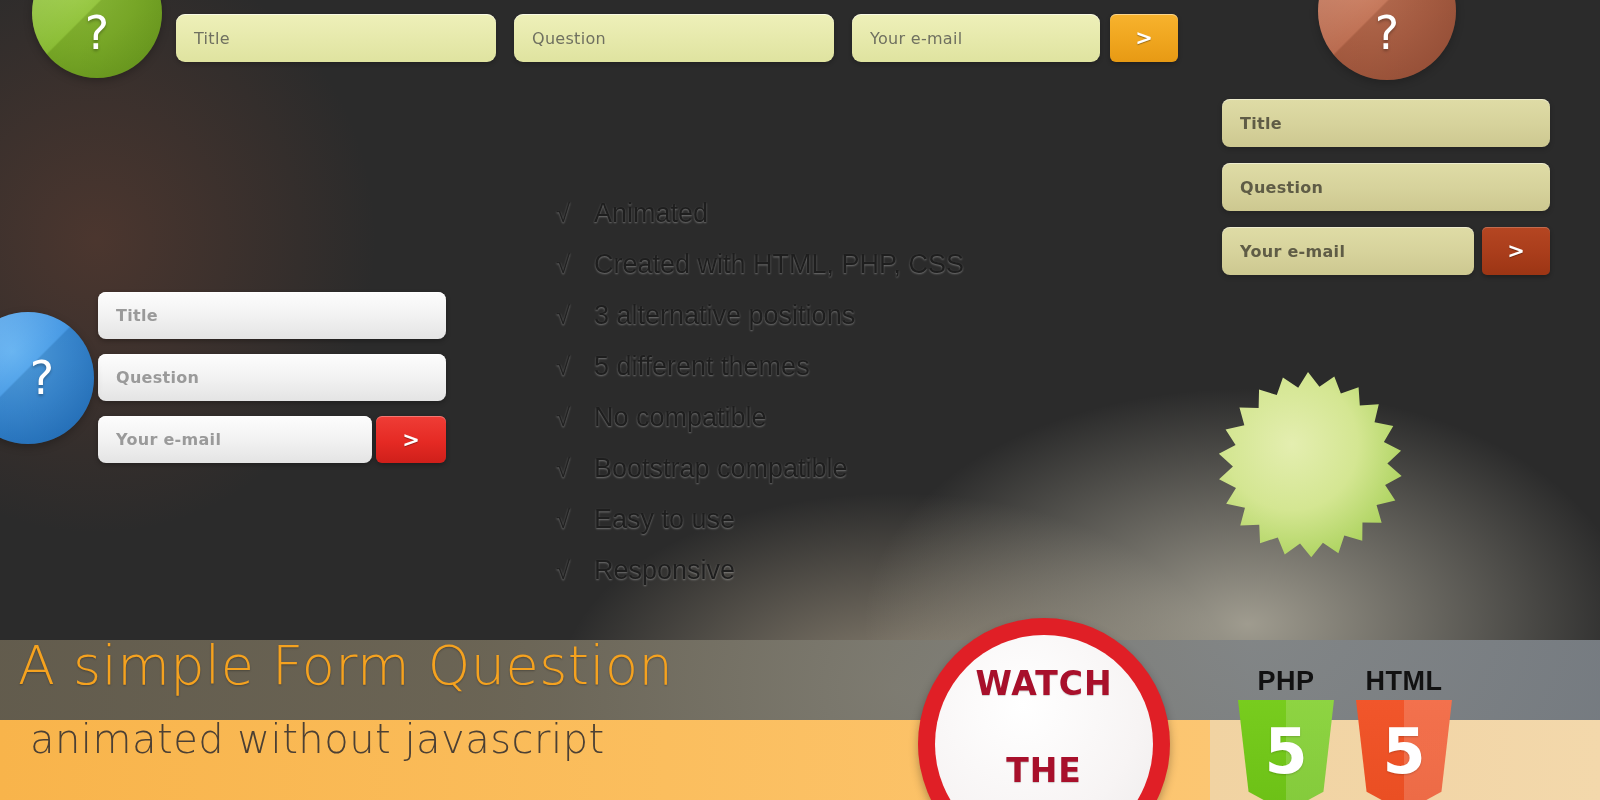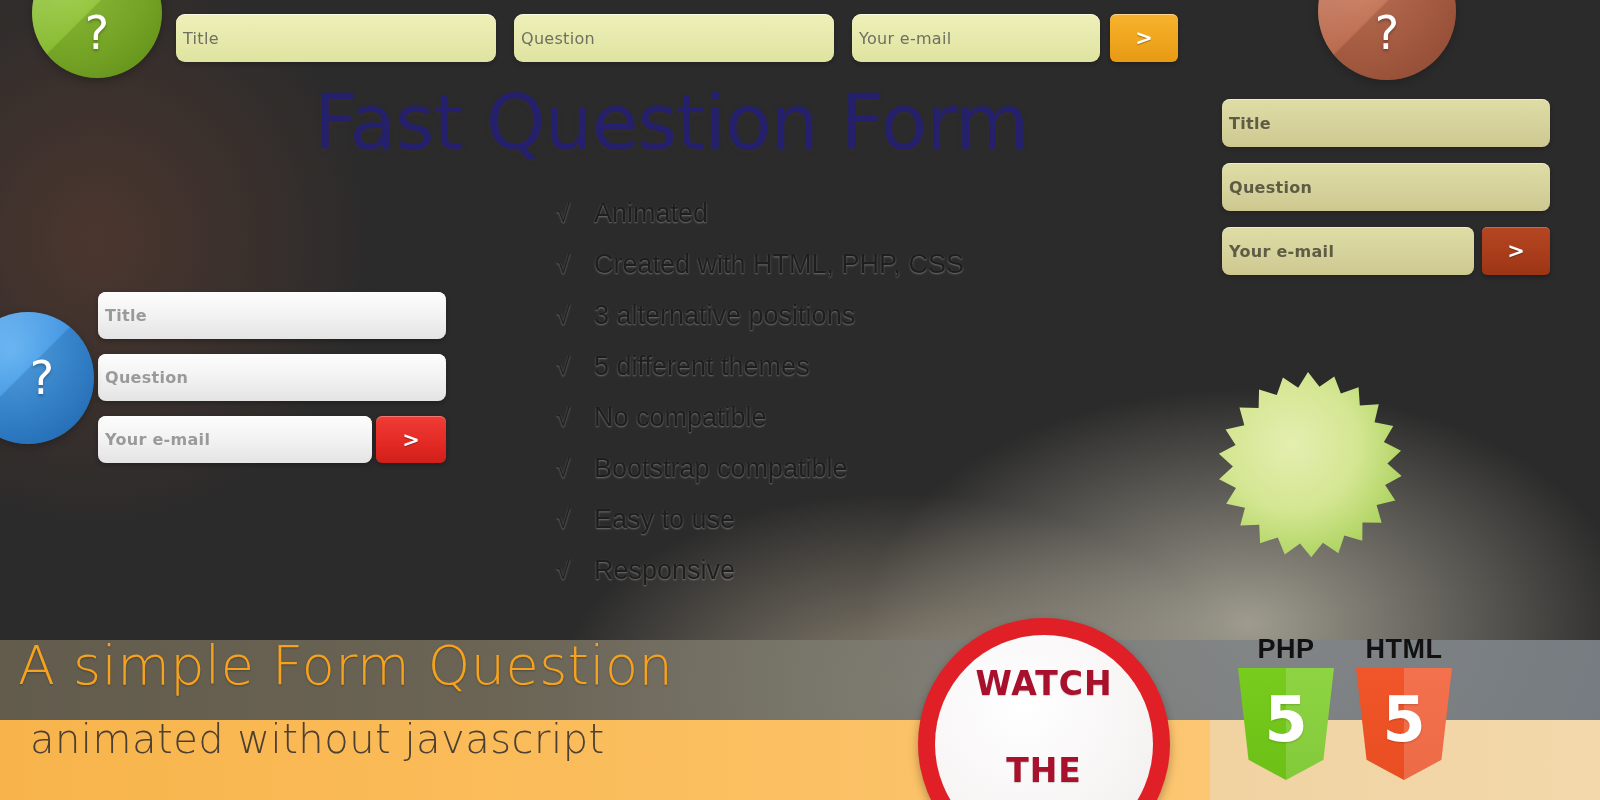--- a/index.html
+++ b/index.html
@@ -46,21 +46,21 @@
       radial-gradient(ellipse 520px 300px at 56% 86%, rgba(255,235,200,0.45) 0%, rgba(255,235,200,0) 65%),
       radial-gradient(ellipse 400px 420px at 6% 30%, rgba(150,80,55,0.30) 0%, rgba(150,80,55,0) 70%);
   }
 
   
   .field {
     position: absolute;
     display: flex;
     align-items: center;
     border-radius: 7px;
-    padding: 0 7px;
+    padding: 0 18px;
     font-size: 16px;
     letter-spacing: .3px;
     white-space: nowrap;
   }
   .sbtn {
     position: absolute;
     display: flex;
     align-items: center;
     justify-content: center;
     border-radius: 5px;
@@ -323,20 +323,21 @@
     flex-direction: column;
     align-items: center;
   }
   .tech-label {
     font-family: "Liberation Sans", sans-serif;
     font-size: 27px;
     font-weight: bold;
     color: #111;
     letter-spacing: .5px;
     margin-bottom: 3px;
+    margin-top: 32px;
   }
   .shield {
     position: relative;
     width: 96px; height: 112px;
     display: flex; align-items: center; justify-content: center;
     clip-path: polygon(0% 0%, 100% 0%, 89% 82%, 50% 100%, 11% 82%);
     filter: drop-shadow(0 2px 3px rgba(0,0,0,.3));
   }
   .shield .shine {
     position: absolute; inset: 0;
@@ -372,21 +373,20 @@
   <div class="field f-right" id="f-right-title">Title</div>
   <div class="field f-right" id="f-right-question">Question</div>
   <div class="field f-right" id="f-right-email">Your e-mail</div>
   <div class="sbtn" id="btn-right">&gt;</div>
 
   <div class="field f-left" id="f-left-title">Title</div>
   <div class="field f-left" id="f-left-question">Question</div>
   <div class="field f-left" id="f-left-email">Your e-mail</div>
   <div class="sbtn" id="btn-left">&gt;</div>
 
-  <div id="page-title">Fast Question Form</div>
 
   <div id="feature-list">
     <div class="feature-row">
       <span class="feature-check">√</span>
       <span>Animated</span>
     </div>
     <div class="feature-row">
       <span class="feature-check">√</span>
       <span>Created with HTML, PHP, CSS</span>
     </div>

